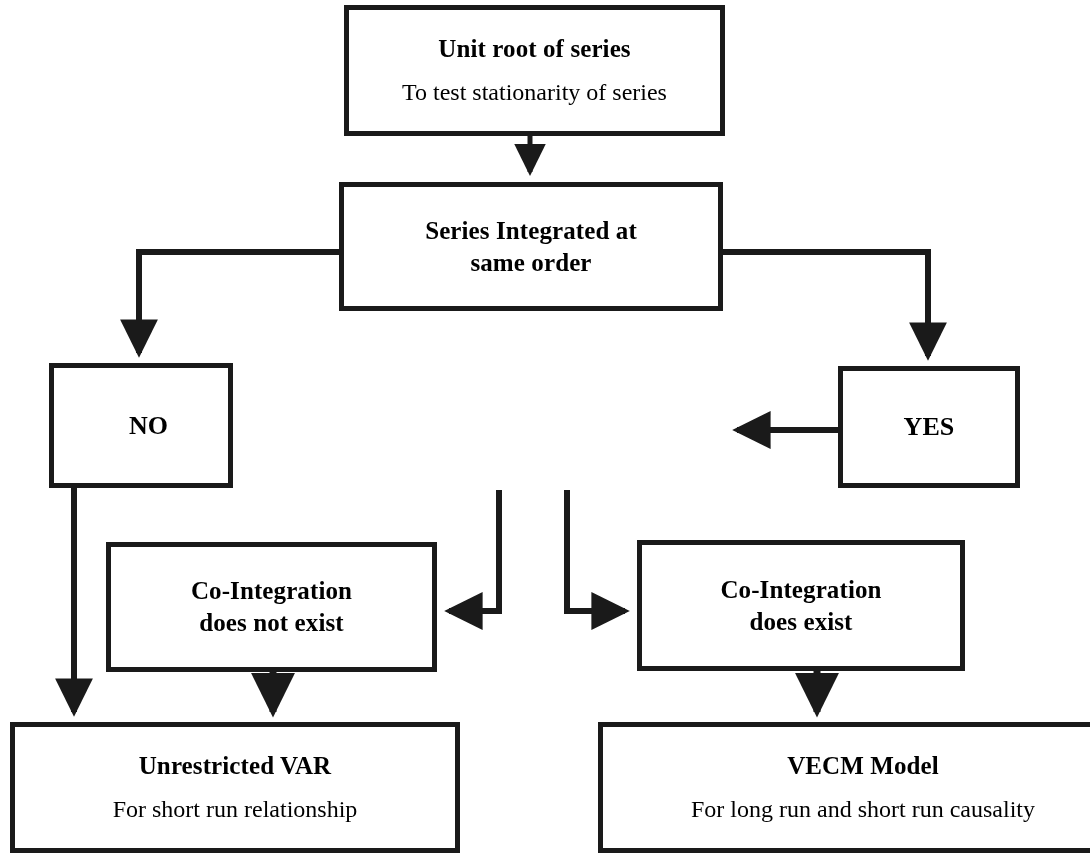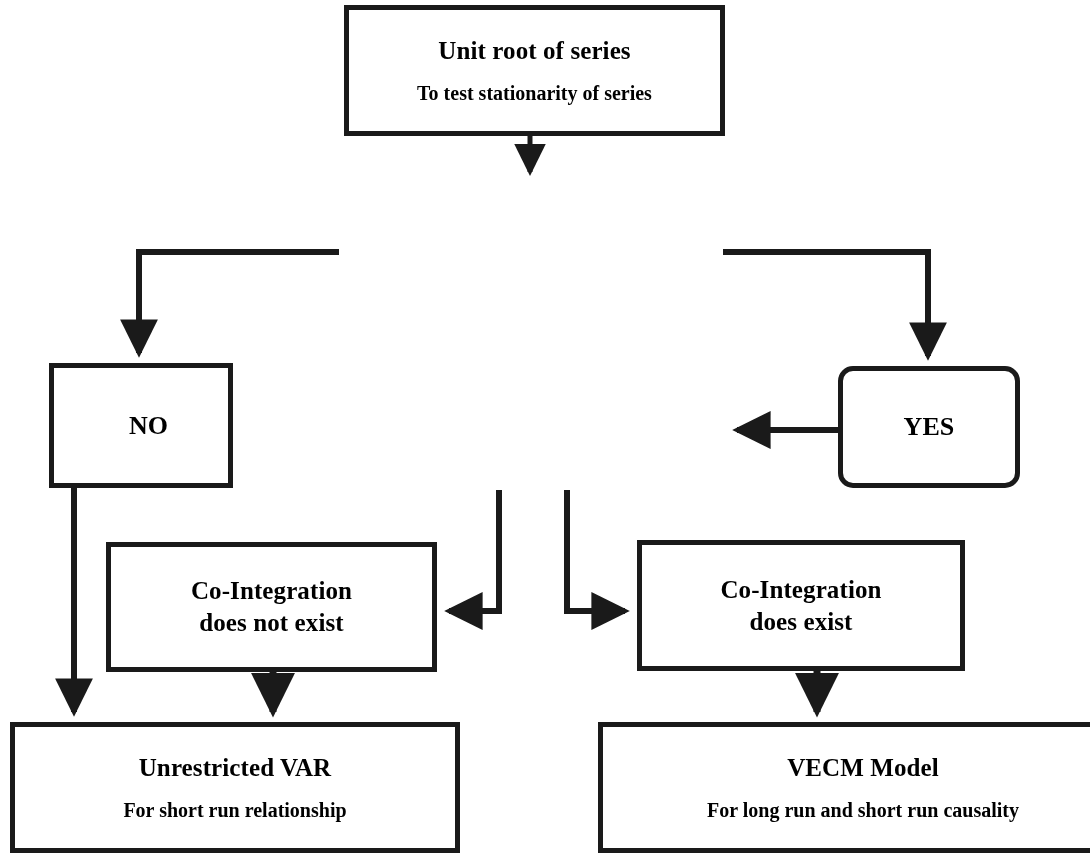--- a/index.html
+++ b/index.html
@@ -37,34 +37,34 @@
     z-index: 2;
     line-height: 1.22;
   }
   .node .title {
     font-weight: bold;
     font-size: 25px;
     letter-spacing: 0.1px;
     white-space: pre-line;
   }
   .node .subtitle {
-    font-weight: bold;
-    font-size: 20px;
+    font-weight: normal;
+    font-size: 24px;
     margin-top: 12px;
     white-space: pre-line;
   }
   .node .title.two-line { line-height: 1.28; }
   .node.label-only .title { font-size: 26px; }
 
   
   #node-unit-root        { left: 344px; top: 5px;   width: 381px; height: 131px; }
   #node-series-integrated{ left: 339px; top: 182px; width: 384px; height: 129px; }
   #node-no               { left: 49px;  top: 363px; width: 184px; height: 125px; padding-left: 15px; }
   #node-johansen         { left: 343px; top: 361px; width: 382px; height: 129px; }
-  #node-yes              { left: 838px; top: 366px; width: 182px; height: 122px; border-radius: 15px; }
+  #node-yes              { left: 838px; top: 366px; width: 182px; height: 122px; }
   #node-coint-not-exist  { left: 106px; top: 542px; width: 331px; height: 130px; }
   #node-coint-exist      { left: 637px; top: 540px; width: 328px; height: 131px; }
   #node-unrestricted-var { left: 10px;  top: 722px; width: 450px; height: 131px; }
   #node-vecm             { left: 598px; top: 722px; width: 530px; height: 131px; }
 
   #node-unit-root .subtitle,
   #node-johansen .subtitle,
   #node-unrestricted-var .subtitle,
   #node-vecm .subtitle { margin-top: 14px; }
 </style>
@@ -115,20 +115,24 @@
     <g>
       <path d="M817,671 L817,712" stroke="#1a1a1a" stroke-width="7" fill="none" marker-end="url(#arrowhead)"></path>
     </g>
   </svg>
 
   <div class="node" id="node-unit-root">
     <div class="title">Unit root of series</div>
     <div class="subtitle">To test stationarity of series</div>
   </div>
 
+  <div class="node" id="node-series-integrated">
+    <div class="title two-line">Series Integrated at
+same order</div>
+  </div>
 
   <div class="node label-only" id="node-no">
     <div class="title">NO</div>
   </div>
 
 
   <div class="node label-only" id="node-yes">
     <div class="title">YES</div>
   </div>
 

